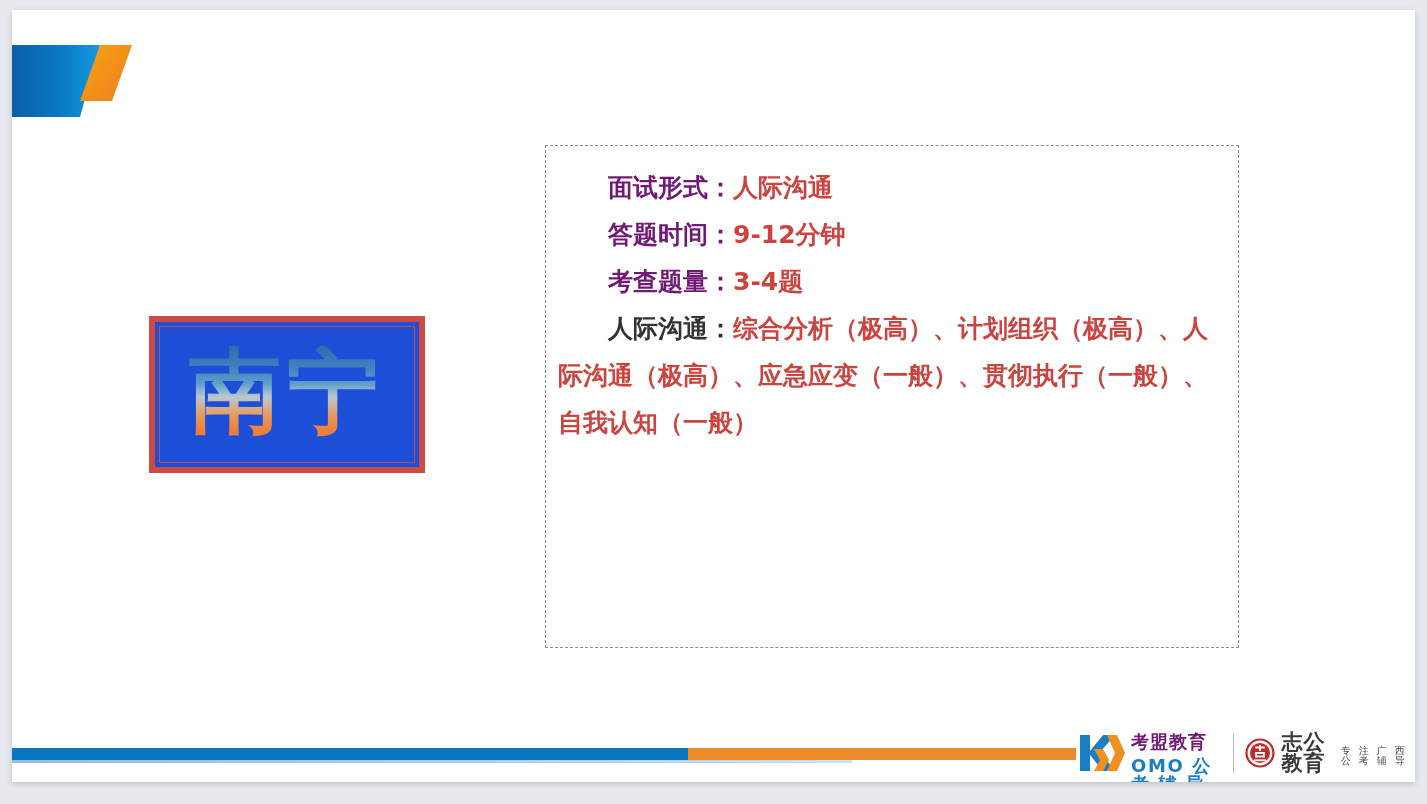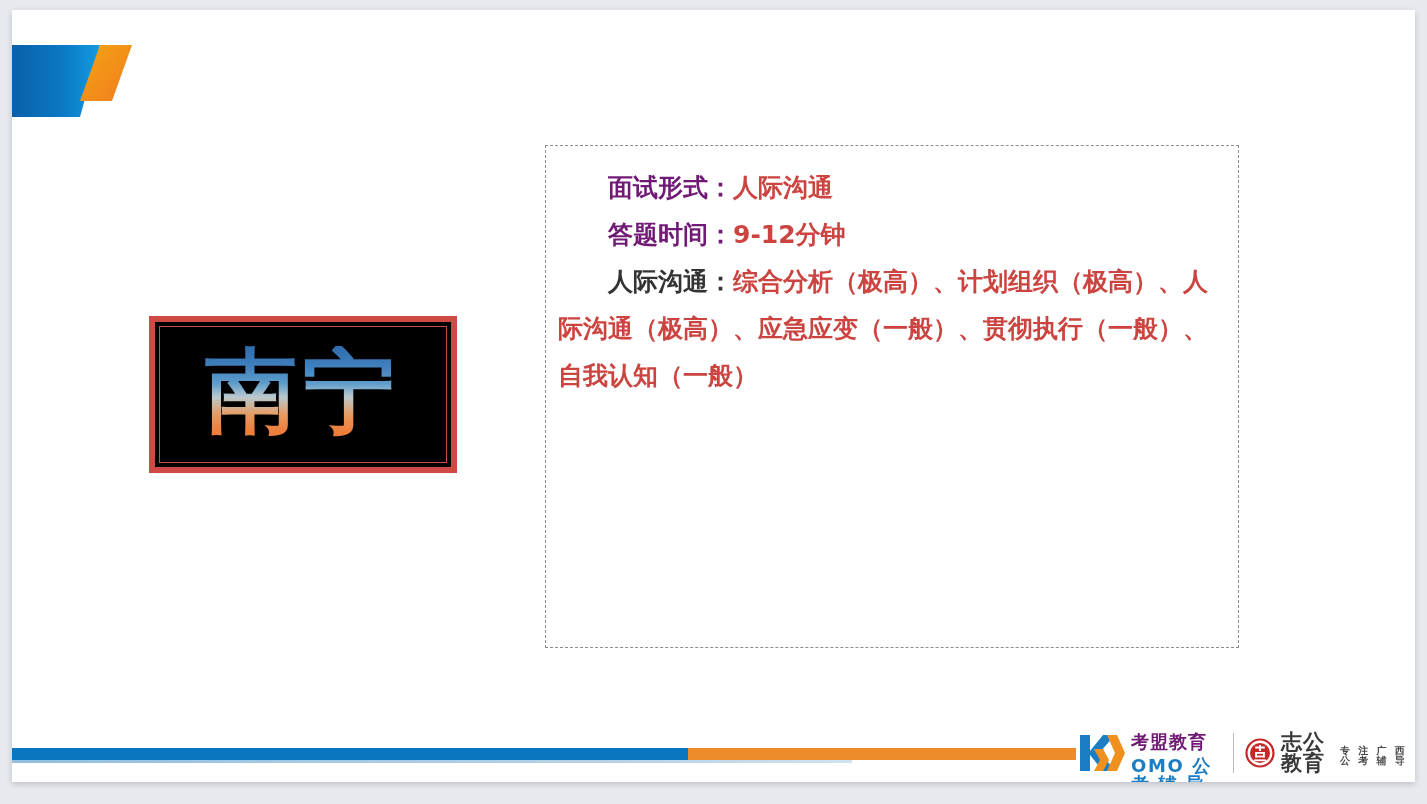--- a/index.html
+++ b/index.html
@@ -35,24 +35,24 @@
     width: 120px;
     height: 72px;
   }
   .corner-deco svg { display: block; }
 
   
   .city-frame {
     position: absolute;
     left: 137px;
     top: 306px;
-    width: 308px;
+    width: 276px;
     height: 157px;
     border: 6px solid #cf4a45;
-    background: #000000;
+    background: #1d4ed8;
     box-sizing: border-box;
   }
   .city-frame-inner {
     position: absolute;
     left: 4px;
     top: 4px;
     right: 4px;
     bottom: 4px;
     border: 1px solid #cf4a45;
     box-sizing: border-box;
@@ -211,21 +211,21 @@
   .partner-title {
     font-family: "DejaVu Sans", "Liberation Sans", sans-serif;
     font-size: 21px;
     font-weight: 700;
     color: #3a3a3a;
     letter-spacing: 1px;
   }
   .partner-sub {
     font-family: "DejaVu Sans", "Liberation Sans", sans-serif;
     font-size: 10px;
-    font-weight: 700;
+    font-weight: 400;
     color: #4a4a4a;
     letter-spacing: 2.4px;
     margin-top: 5px;
     margin-left: 12px;
   }
 </style>
 </head>
 <body>
 
 <div class="slide">
@@ -259,20 +259,23 @@
 
       <div class="line">
         <span class="label">面试形式：</span><span>人际沟通</span>
       </div>
 
 
       <div class="line">
         <span class="label">答题时间：</span><span>9-12分钟</span>
       </div>
 
+      <div class="line">
+        <span class="label">考查题量：</span><span>3-4题</span>
+      </div>
 
 
       <div class="para">
         <span class="label">人际沟通：</span><span>综合分析（极高）、计划组织（极高）、人际沟通（极高）、应急应变（一般）、贯彻执行（一般）、自我认知（一般）</span>
       </div>
 
     </div>
   </div>
 
   <div class="bottom-bar">

